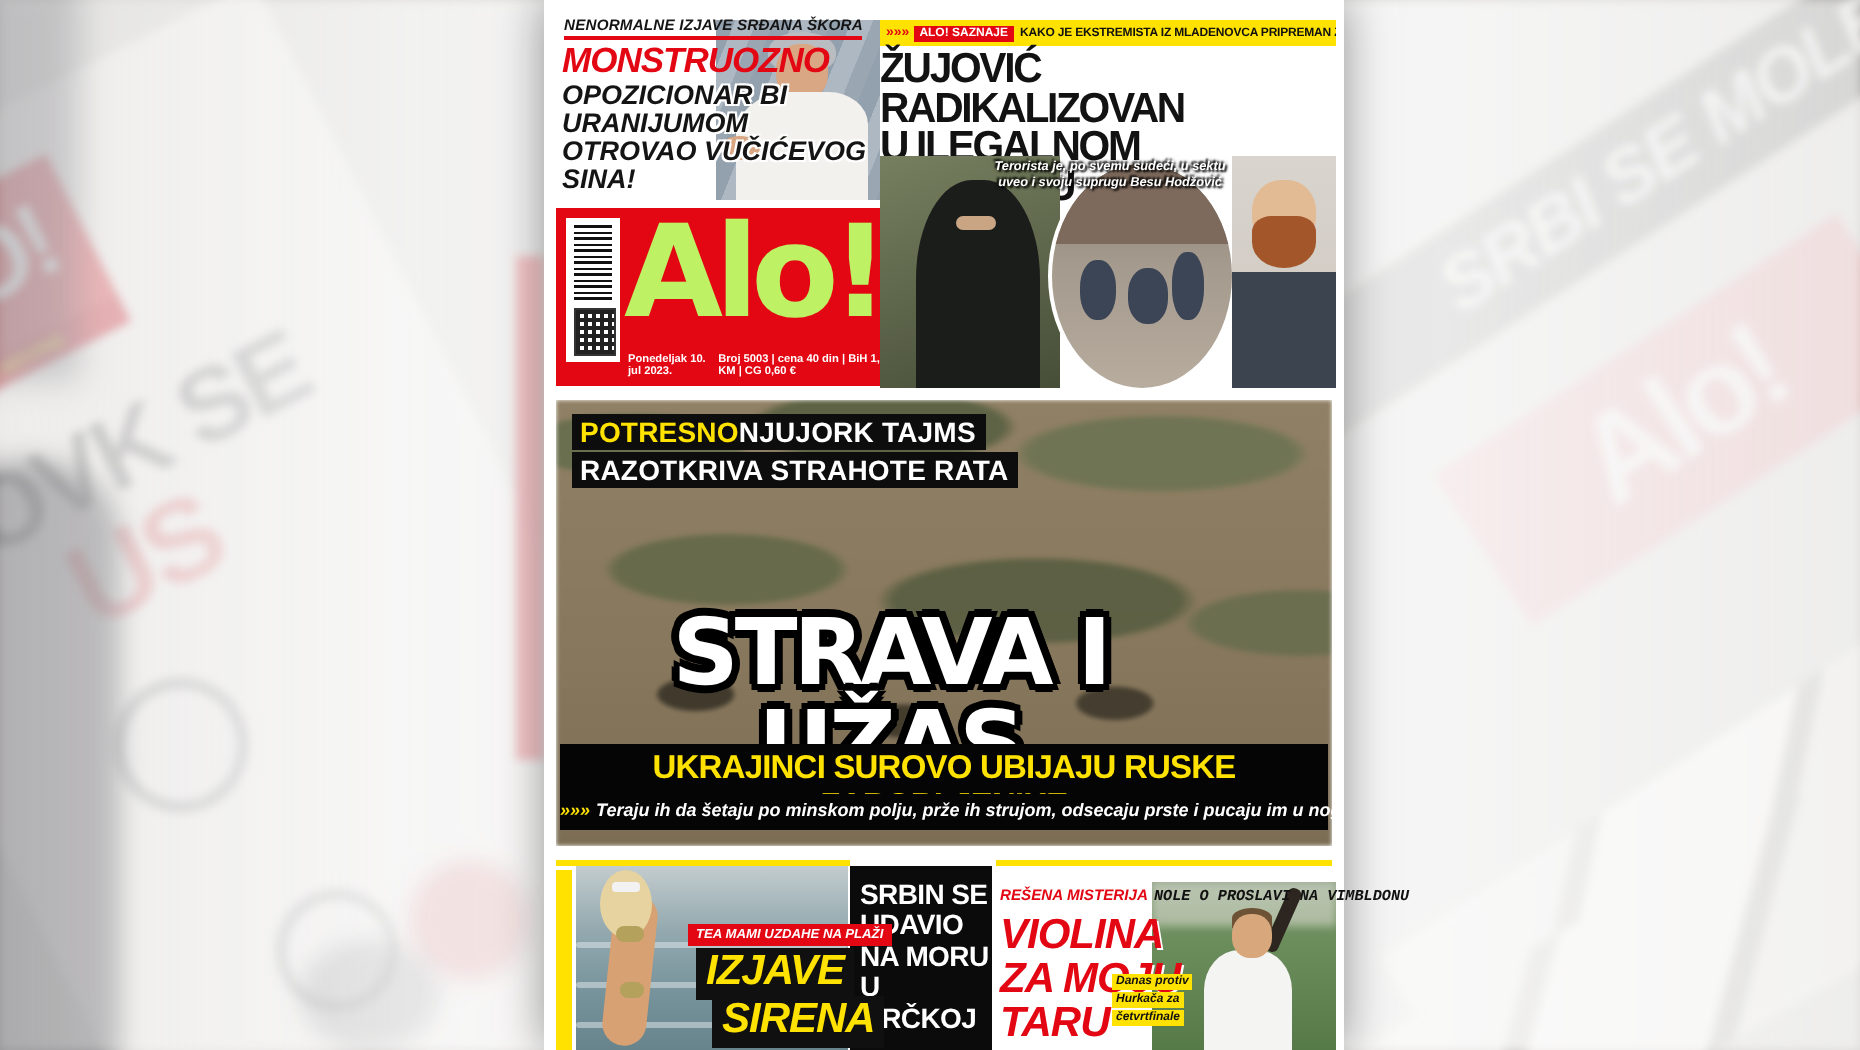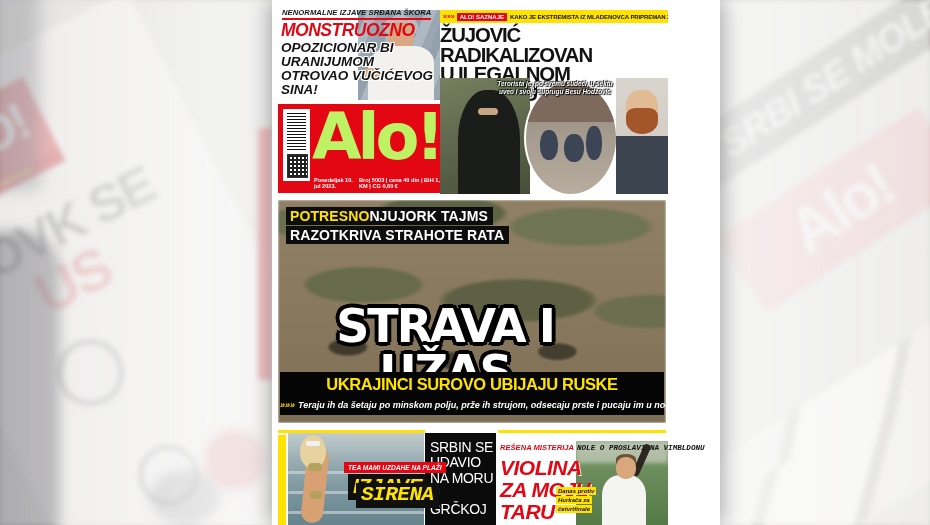--- a/index.html
+++ b/index.html
@@ -23,21 +23,21 @@
            color:rgba(255,255,255,.95);font-weight:900;font-size:62px;text-align:center;line-height:86px;letter-spacing:-3px;}
   .bg-stack{position:absolute;background:linear-gradient(135deg,#e9e8e6 0 30%,#cfcecb 30% 34%,#efeeec 34% 64%,#c9c8c5 64% 68%,#e6e5e2 68%);}
   .st1{left:690px;top:390px;width:300px;height:90px;transform:rotate(-33deg);}
   .st2{left:660px;top:450px;width:320px;height:90px;transform:rotate(-30deg);}
   .bg-darkL{position:absolute;left:-30px;top:230px;width:90px;height:330px;background:rgba(85,85,92,.5);filter:blur(6px);border-radius:40px;}
   .bg-darkL2{position:absolute;left:-20px;top:-10px;width:60px;height:200px;background:rgba(120,120,126,.45);filter:blur(8px);}
   .bg-redstrip{position:absolute;left:258px;top:128px;width:14px;height:252px;background:rgba(222,70,80,.85);}
   .bg-blob{position:absolute;border-radius:50%;filter:blur(5px);}
   .veil{position:absolute;inset:0;background:linear-gradient(90deg,rgba(255,255,255,.18) 0%,rgba(255,255,255,.62) 22%,rgba(255,255,255,.7) 50%,rgba(255,255,255,.72) 78%,rgba(255,255,255,.5) 100%);}
   
-  .page{position:absolute;left:272px;top:0;width:448px;height:525px;background:#ffffff;
+  .page{position:absolute;left:272px;top:0;width:400px;height:525px;background:#ffffff;
         box-shadow:0 0 22px rgba(0,0,0,.4);color:#141414;}
   .abs{position:absolute;}
   
   .tl-kicker{left:10px;top:8px;font-size:7.6px;font-weight:800;font-style:italic;letter-spacing:.1px;
              border-bottom:2px solid #e30613;padding-bottom:1px;z-index:3;}
   .tl-flag{left:9px;top:20px;font-size:17.5px;font-weight:900;font-style:italic;color:#e30613;letter-spacing:-.5px;z-index:3;}
   .tl-line{font-size:13.5px;font-weight:900;font-style:italic;line-height:1.02;color:#141414;z-index:3;
            text-shadow:1px 1px 0 #fff,-1px 1px 0 #fff,1px -1px 0 #fff,-1px -1px 0 #fff;}
   .tl-l0{left:9px;top:41px;}.tl-l1{left:9px;top:55px;}.tl-l2{left:9px;top:69px;width:170px;}
   .tl-photo{left:86px;top:10px;width:82px;height:90px;z-index:1;
@@ -119,23 +119,23 @@
   .bl-photo .wave{position:absolute;left:0;width:100%;height:3px;background:rgba(230,236,238,.5);border-radius:2px;}
   .bl-photo .hair{position:absolute;left:12px;top:2px;width:26px;height:34px;border-radius:50%;background:#e6d3a0;}
   .bl-photo .body{position:absolute;left:16px;top:14px;width:22px;height:76px;border-radius:12px;background:#d7a173;transform:rotate(6deg);}
   .bl-photo .bikini1{position:absolute;left:20px;top:30px;width:14px;height:8px;border-radius:4px;background:#b3a15c;}
   .bl-photo .bikini2{position:absolute;left:22px;top:58px;width:12px;height:8px;border-radius:4px;background:#b3a15c;}
   .bl-photo .shades{position:absolute;left:18px;top:8px;width:14px;height:5px;border-radius:2px;background:#f2f2f2;}
   .bl-caption{left:72px;top:462px;background:#e30613;color:#fff;font-size:6.6px;font-weight:700;font-style:italic;
               padding:2px 4px;z-index:3;}
   .bl-line{background:#101010;color:#ffe200;font-size:21px;font-weight:900;font-style:italic;letter-spacing:-.5px;
            padding:0 5px 2px;z-index:3;}
-  .bl-h0{left:76px;top:474px;}.bl-h1{left:84px;top:483px;font-family:Liberation Mono, monospace;}
+  .bl-h0{left:76px;top:474px;}.bl-h1{left:84px;top:498px;}
   .bm-box{left:153px;top:433px;width:71px;height:92px;background:#0b0b0b;color:#fff;padding:7px 0 0 5px;box-sizing:border-box;}
-  .bm-line{font-size:14px;font-weight:400;line-height:1.1;letter-spacing:-.3px;}
+  .bm-line{font-size:14px;font-weight:700;line-height:1.1;letter-spacing:-.3px;}
   .br-kicker{left:228px;top:443px;width:170px;font-size:7.6px;font-weight:800;font-style:italic;white-space:nowrap;z-index:3;}
   .br-flag{color:#e30613;margin-right:3px;}
   .br-rest{color:#111;font-family:Liberation Mono, monospace;}
   .br-line{position:absolute;color:#e30613;font-size:21px;font-weight:900;font-style:italic;letter-spacing:-.5px;z-index:3;
            text-shadow:1px 1px 0 #fff;}
   .br-h0{left:228px;top:456px;}.br-h1{left:228px;top:478px;}.br-h2{left:228px;top:500px;text-align:center;}
   .br-note{left:284px;top:487px;z-index:3;}
   .br-note .chip{display:table;background:#ffe200;color:#111;font-size:6px;font-weight:800;padding:1px 2px;margin-bottom:1px;font-style:italic;}
   .br-photo{left:304px;top:441px;width:92px;height:84px;overflow:hidden;
             background:linear-gradient(180deg,#93a58b 0%,#6d8f5e 30%,#567a47 100%);}

